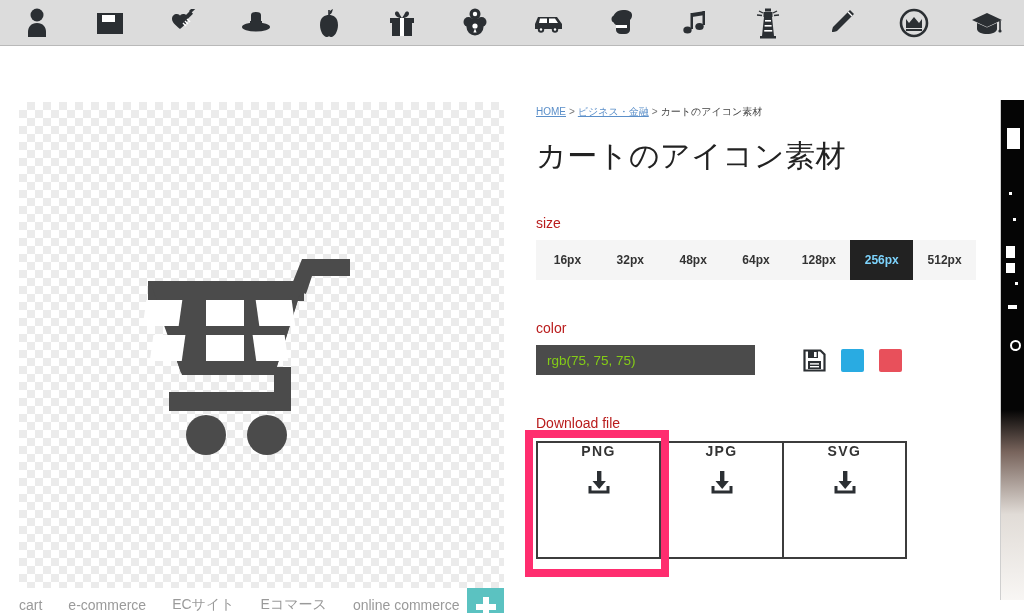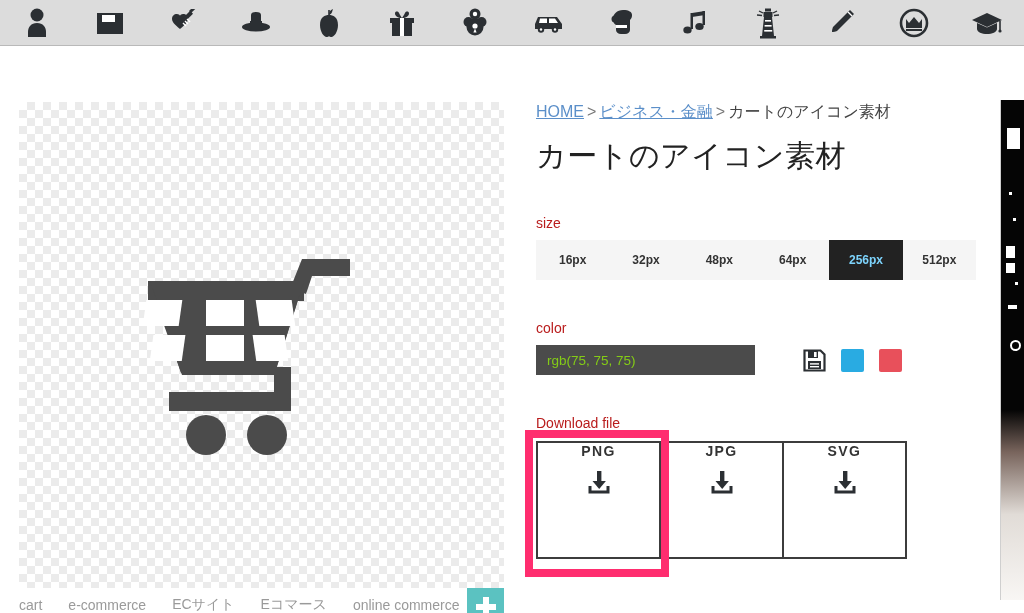--- a/index.html
+++ b/index.html
@@ -62,21 +62,21 @@
     display: flex; align-items: center; justify-content: center;
     cursor: pointer;
   }
   .tag-add .plus-v, .tag-add .plus-h { position: absolute; background: #fff; }
   .tag-add .plus-v { width: 6px; height: 20px; }
   .tag-add .plus-h { width: 20px; height: 6px; }
 
   
   .detail { position: absolute; left: 536px; top: 104px; width: 442px; }
 
-  .breadcrumb { font-size: 16px; color: #555; line-height: 16px; white-space: nowrap; }
+  .breadcrumb { font-size: 10px; color: #555; line-height: 16px; white-space: nowrap; }
   .breadcrumb a { color: #5b8fc9; text-decoration: underline; cursor: pointer; }
   .breadcrumb .sep { color: #777; margin: 0 3px; }
   .breadcrumb .current { color: #444; }
 
   .title {
     margin-top: 17px;
     font-size: 30px; font-weight: 400; color: #222;
     letter-spacing: 0.5px; line-height: 38px;
   }
 
@@ -350,20 +350,21 @@
 
     <h1 class="title">カートのアイコン素材</h1>
 
     <div class="section-label">size</div>
 
     <div class="size-row">
       <div class="size-btn">16px</div>
       <div class="size-btn">32px</div>
       <div class="size-btn">48px</div>
       <div class="size-btn">64px</div>
+      <div class="size-btn">128px</div>
       <div class="size-btn selected">256px</div>
       <div class="size-btn">512px</div>
     </div>
 
     <div class="section-label">color</div>
 
     <div class="color-row">
       <input class="color-input" type="text" value="rgb(75, 75, 75)" style="">
       <div class="color-tools">
         <span class="save-icon">

